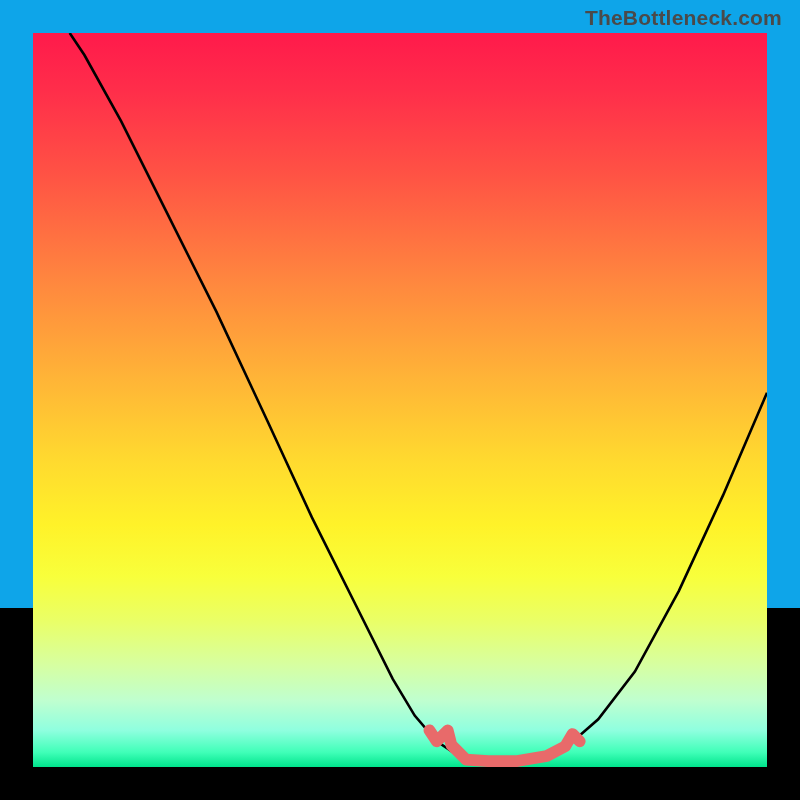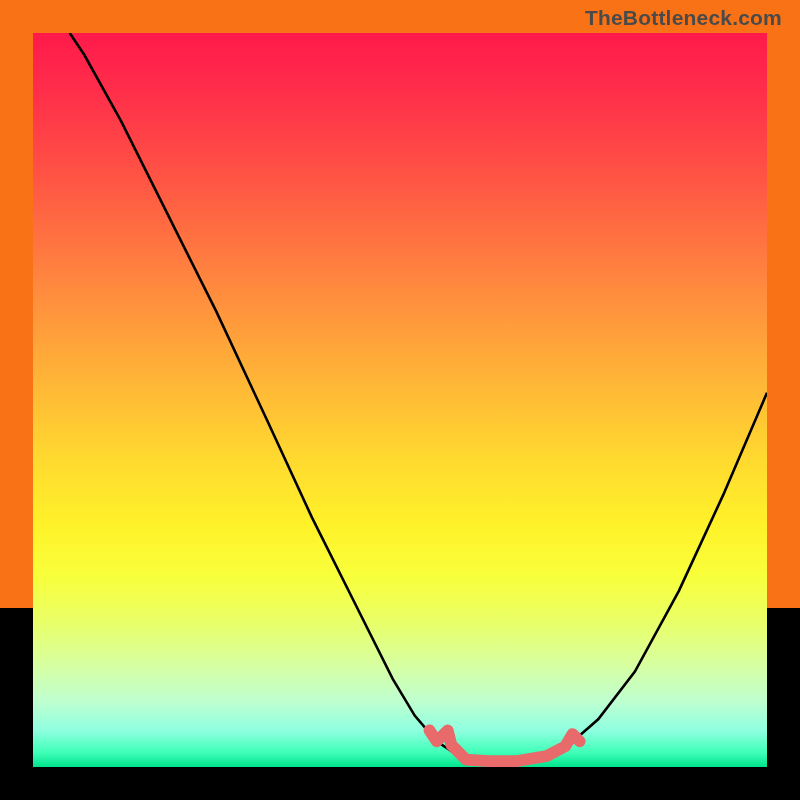--- a/index.html
+++ b/index.html
@@ -8,21 +8,21 @@
     background: #000;
     width: 800px;
     height: 800px;
     overflow: hidden;
     font-family: Arial, Helvetica, sans-serif;
   }
   .frame {
     position: relative;
     width: 800px;
     height: 608px;
-    background: #f97316;
+    background: #0ea5e9;
   }
   .watermark {
     position: absolute;
     top: 6px;
     right: 18px;
     color: #4a4a4a;
     font-size: 21px;
     font-weight: 600;
     letter-spacing: 0.2px;
     z-index: 3;

